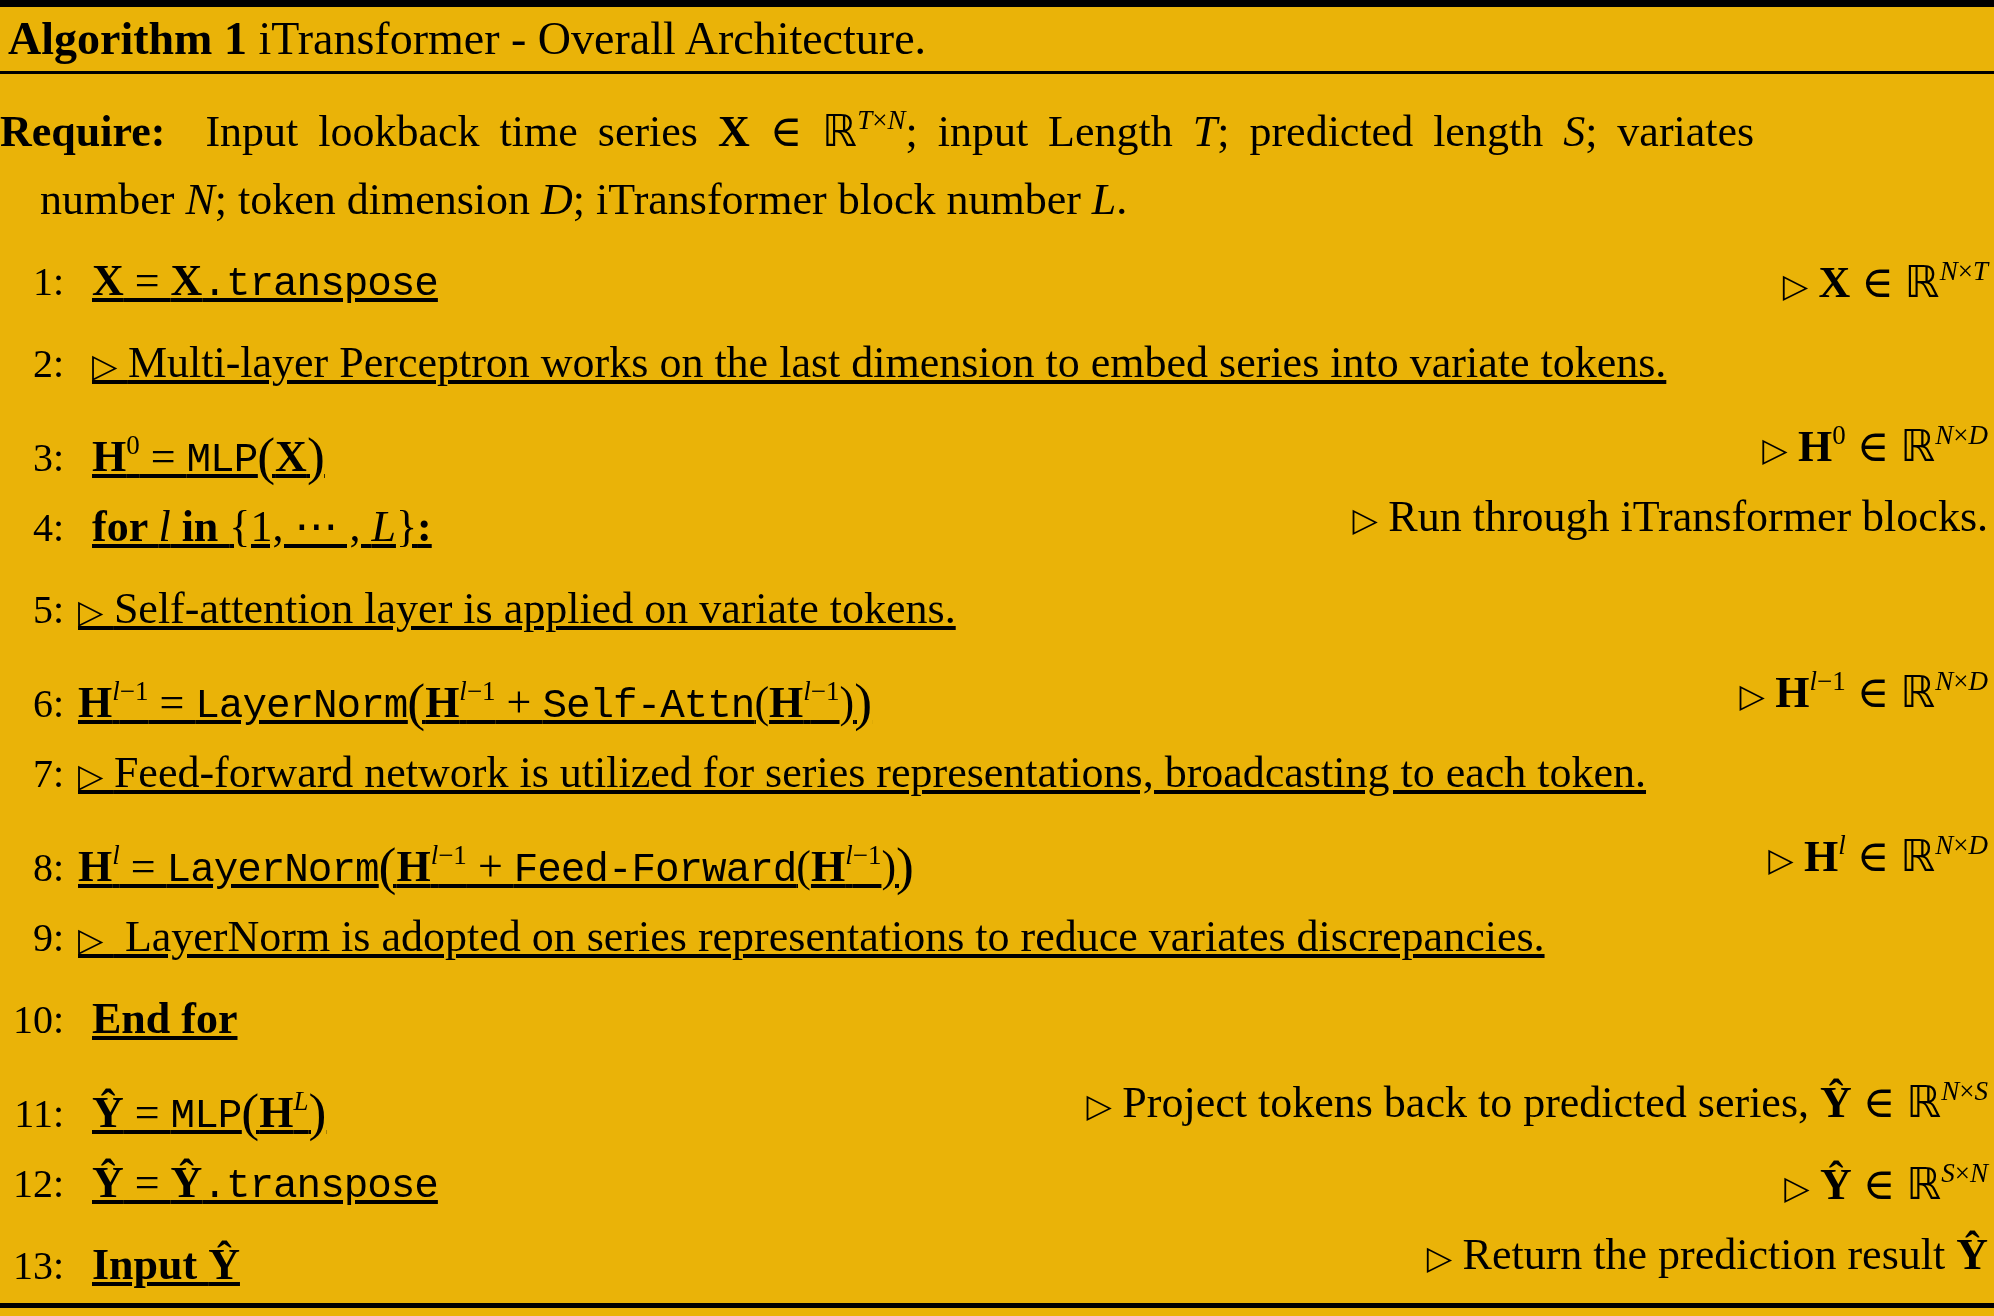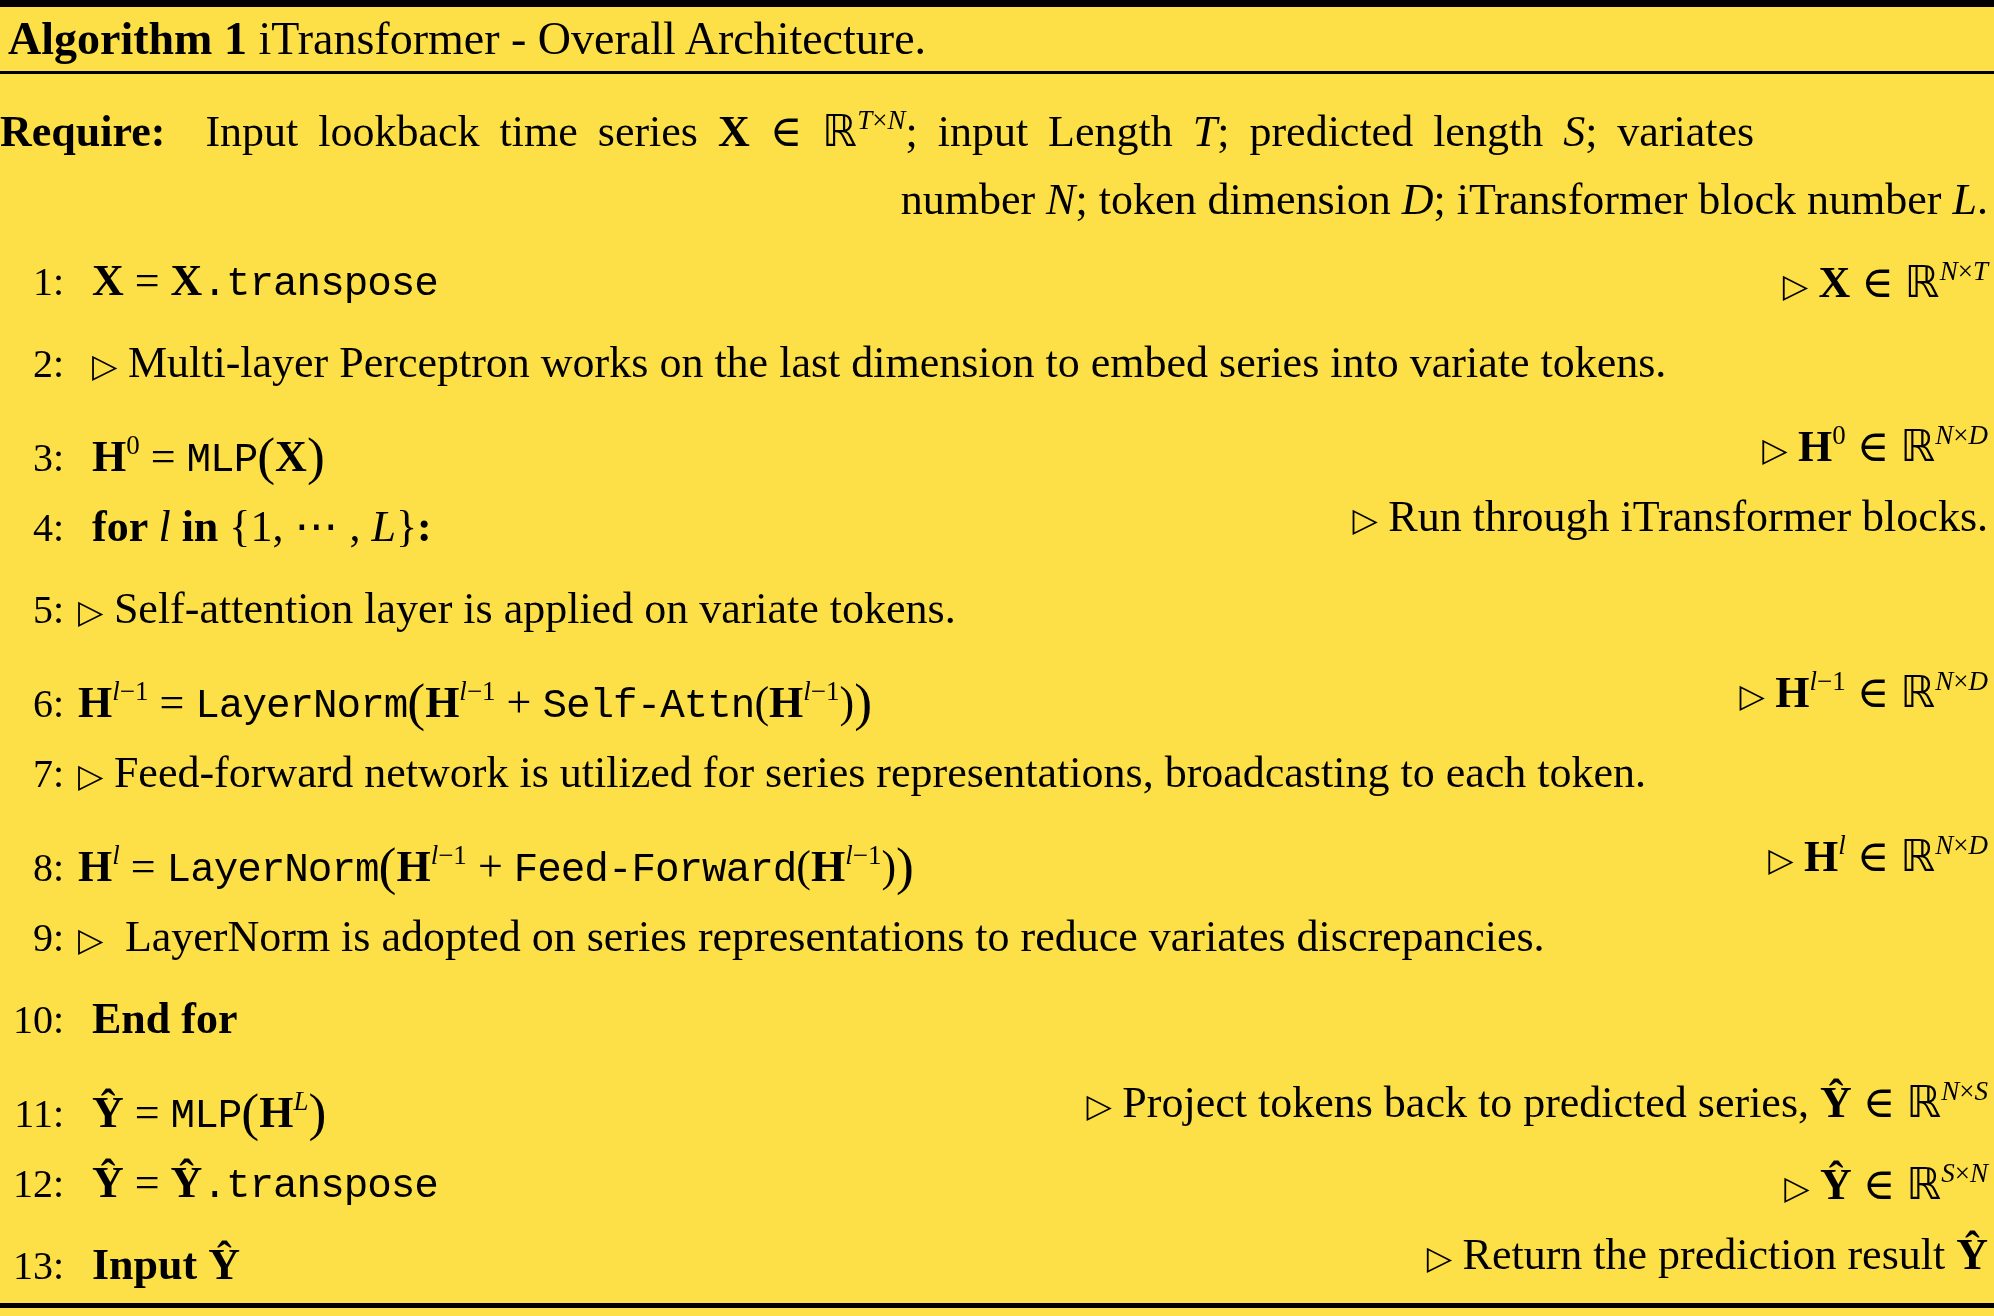--- a/index.html
+++ b/index.html
@@ -1,43 +1,43 @@
 <!DOCTYPE html>
 <html><head>
 <meta charset="utf-8">
 <style>
   html,body{margin:0;padding:0;background:#ffffff;}
   .algo-box{
     position:relative;
     width:1994px;height:1316px;
-    background:#fde047;color:#000;
+    background:#eab308;color:#000;
     font-family:"Liberation Serif","DejaVu Serif","DejaVu Sans",serif;
     overflow:hidden;
   }
   .rule{background:#000;width:100%;}
   .rule-top{height:7px;}
   .rule-mid{height:3px;}
   .rule-bottom{position:absolute;left:0;bottom:8px;height:5px;}
   .algo-title{
     height:64px;line-height:64px;
     padding-left:8px;font-size:46px;white-space:nowrap;
   }
   .algo-body{padding-top:6px;}
   .row{
     position:relative;height:82px;line-height:82px;
     white-space:nowrap;padding-right:6px;
   }
   .req-row{height:80px;line-height:80px;padding-left:0;font-size:44px;}
   .req-justified{word-spacing:9px;}
-  .req-indent{padding-left:92px;text-align:right;}
+  .req-indent{padding-left:40px;}
   .num{
     display:inline-block;width:64px;padding-right:14px;
     text-align:right;font-size:40px;
   }
-  .content{font-size:44px;}
+  .content{font-size:44px;text-decoration:underline;}
   .indent-0{margin-left:14px;}
   .indent-1{}
   .comment{
     position:absolute;right:6px;top:8px;
     font-size:44px;line-height:46px;
   }
   .seg{white-space:pre;}
   .seg-t{font-style:normal;}
   .seg-b{font-weight:700;}
   .seg-i{font-style:italic;}

